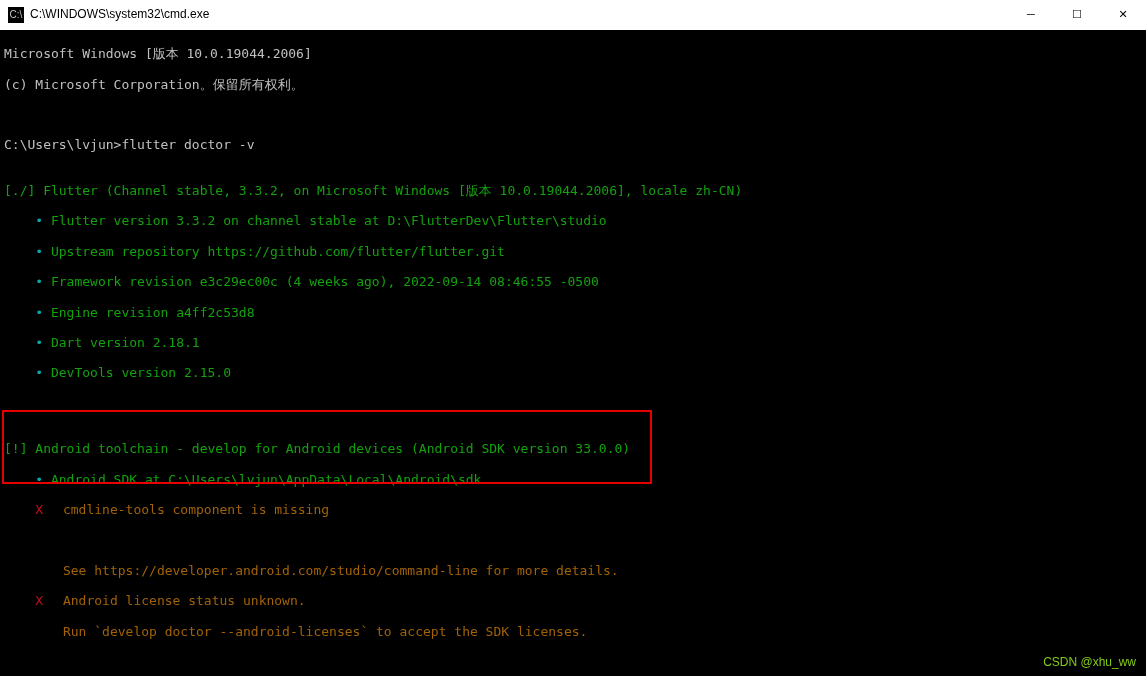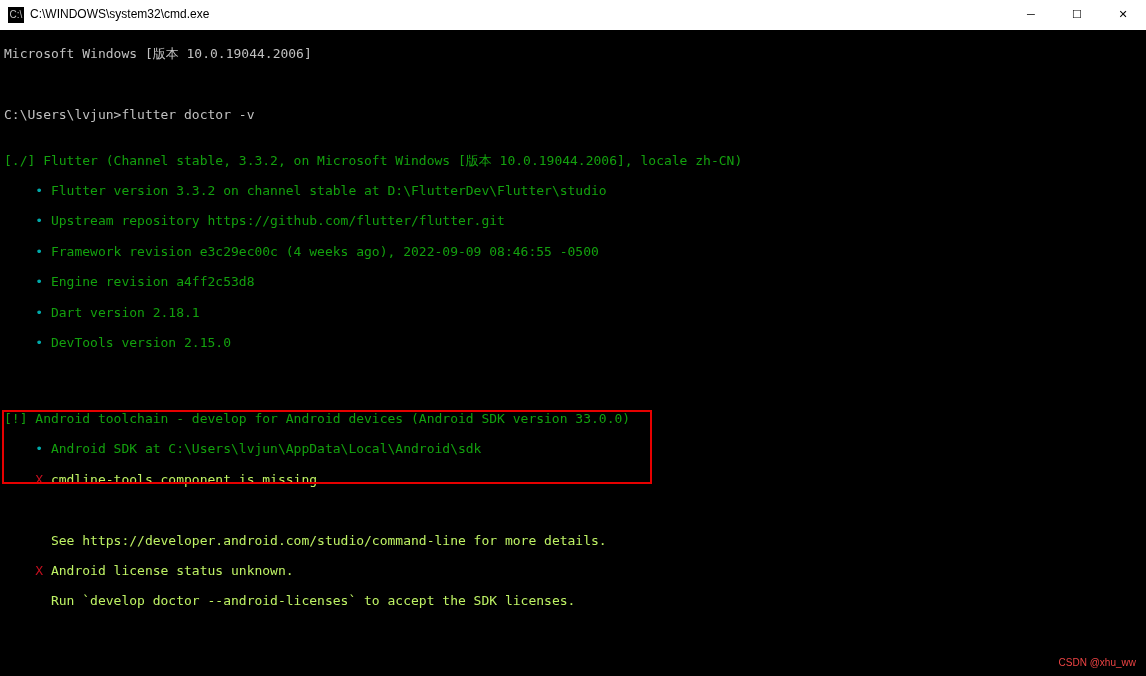--- a/index.html
+++ b/index.html
@@ -39,56 +39,57 @@
     font-family: "Segoe UI Symbol", sans-serif;
     font-size: 11px;
   }
   .terminal {
     padding: 1px 4px;
     white-space: pre;
   }
   .blank { height: 15.2px; }
   .green { color: #13a10e; }
   .cyan  { color: #00aaaa; }
-  .yellow{ color: #bef264; }
+  .yellow{ color: #a16207; margin-left: 12px; }
   .red   { color: #c50f1f; }
   .box {
     position: absolute;
     border: 2px solid #e60000;
     pointer-events: none;
   }
   .watermark {
     position: absolute;
     right: 10px; bottom: 6px;
-    color: #ef4444;
+    color: #84cc16;
     font-family: "Microsoft YaHei", sans-serif;
-    font-size: 10px;
+    font-size: 12px;
   }
 </style>
 </head>
 <body>
 
 <div class="titlebar">
   <span class="icon">C:\</span>
   <span>C:\WINDOWS\system32\cmd.exe</span>
   <span class="spacer"></span>
   <div class="ctrl">─</div>
   <div class="ctrl">☐</div>
   <div class="ctrl">✕</div>
 </div>
 
 <div class="terminal">
 <div><span>Microsoft Windows [版本 10.0.19044.2006]</span></div>
+<div><span>(c) Microsoft Corporation。保留所有权利。</span></div>
 <div class="blank"></div>
 <div><span>C:\Users\lvjun&gt;</span><span>flutter doctor -v</span></div>
 
 <div><span class="green">[./]</span><span> </span><span class="green">Flutter (Channel stable, 3.3.2, on Microsoft Windows [版本 10.0.19044.2006], locale zh-CN)</span></div>
 <div><span>    </span><span class="cyan">•</span><span> </span><span class="green">Flutter version 3.3.2 on channel stable at D:\FlutterDev\Flutter\studio</span></div>
 <div><span>    </span><span class="cyan">•</span><span> </span><span class="green">Upstream repository https://github.com/flutter/flutter.git</span></div>
-<div><span>    </span><span class="cyan">•</span><span> </span><span class="green">Framework revision e3c29ec00c (4 weeks ago), 2022-09-09 08:46:55 -0500</span></div>
+<div><span>    </span><span class="cyan">•</span><span> </span><span class="green">Framework revision e3c29ec00c (4 weeks ago), 2022-09-14 08:46:55 -0500</span></div>
 <div><span>    </span><span class="cyan">•</span><span> </span><span class="green">Engine revision a4ff2c53d8</span></div>
 <div><span>    </span><span class="cyan">•</span><span> </span><span class="green">Dart version 2.18.1</span></div>
 <div><span>    </span><span class="cyan">•</span><span> </span><span class="green">DevTools version 2.15.0</span></div>
 <div class="blank"></div>
 
 <div><span class="green">[!]</span><span> </span><span class="green">Android toolchain - develop for Android devices (Android SDK version 33.0.0)</span></div>
 <div><span>    </span><span class="cyan">•</span><span> </span><span class="green">Android SDK at C:\Users\lvjun\AppData\Local\Android\sdk</span></div>
 <div><span>    </span><span class="red">X</span><span> </span><span class="yellow">cmdline-tools component is missing</span></div>
 <div><span>      </span></div>
 <div><span>      </span><span class="yellow">See https://developer.android.com/studio/command-line for more details.</span></div>

